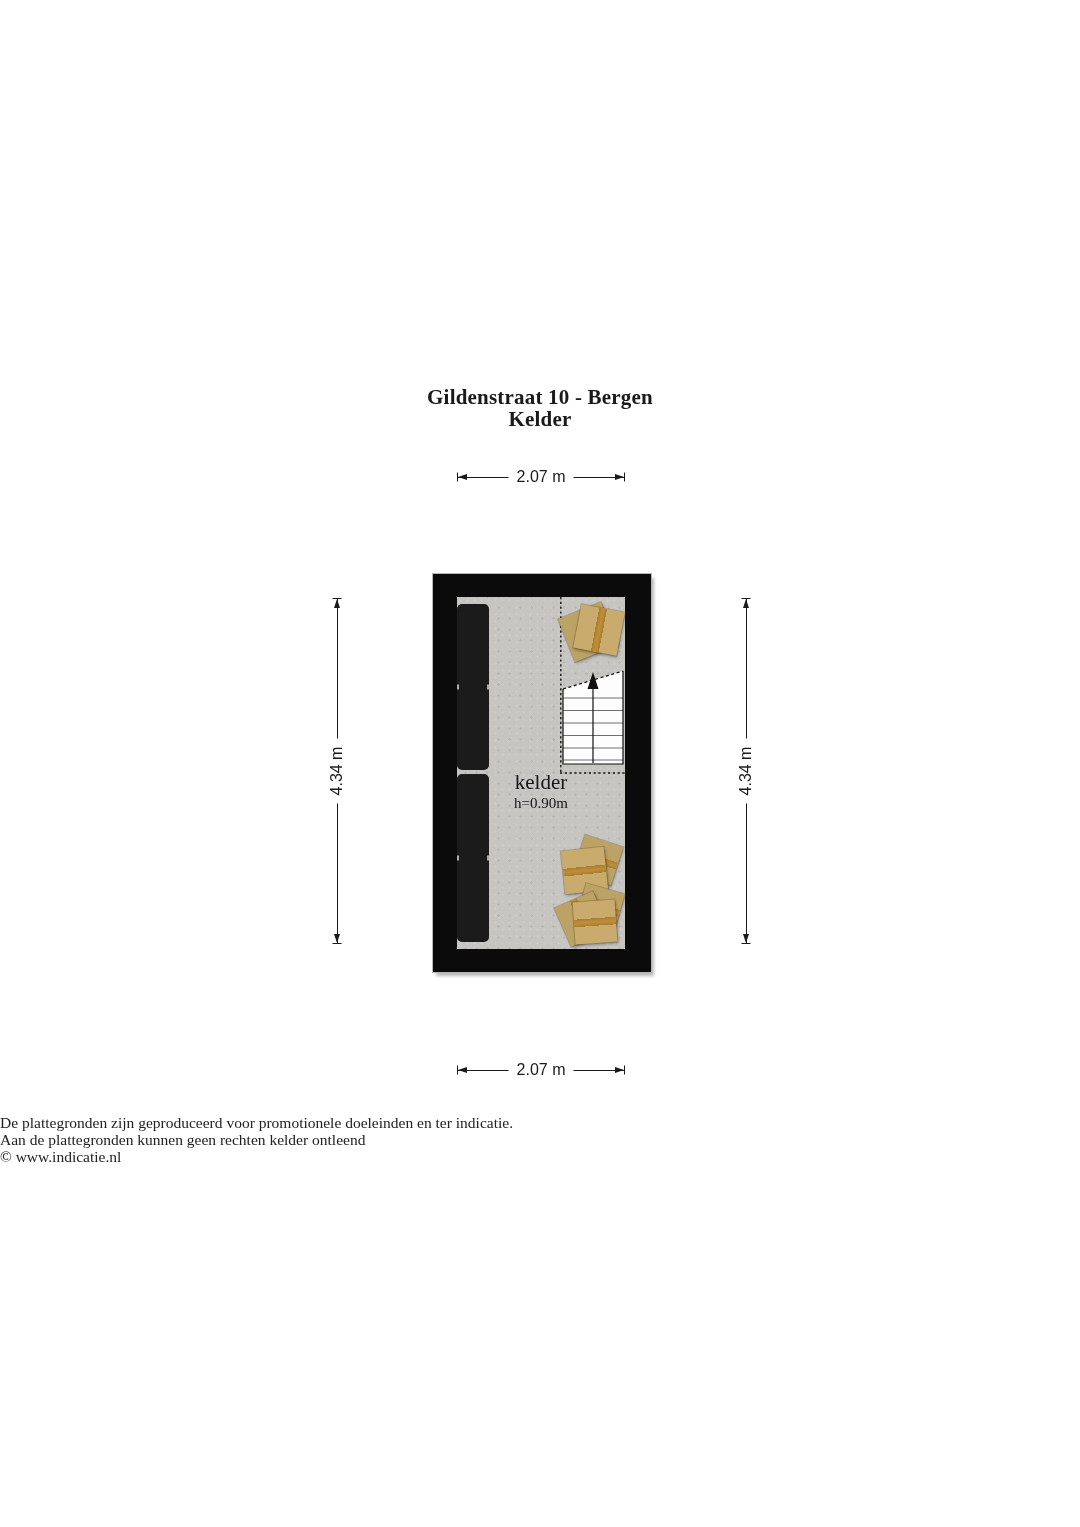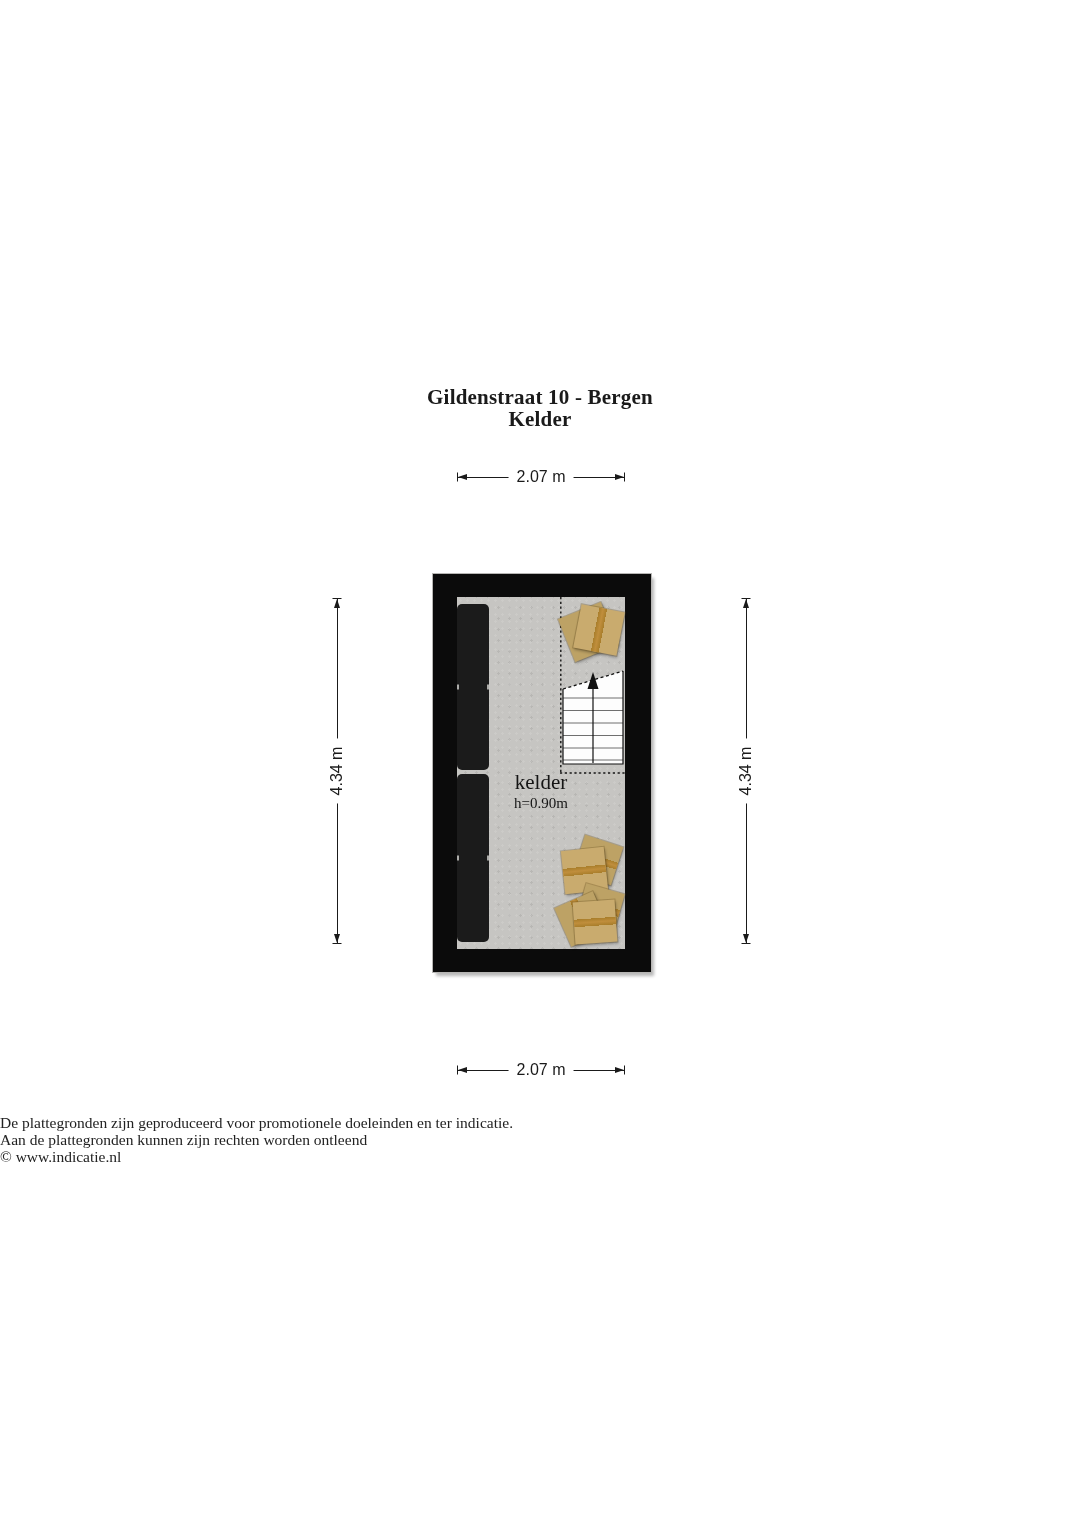--- a/index.html
+++ b/index.html
@@ -183,17 +183,17 @@
     <span class="dline"></span>
     <span class="cap cap-l"></span>
     <span class="cap cap-r"></span>
     <span class="ah ah-l"></span>
     <span class="ah ah-r"></span>
     <span class="dlabel">2.07 m</span>
   </div>
 
   <footer class="footer">
     <div>De plattegronden zijn geproduceerd voor promotionele doeleinden en ter indicatie.</div>
-    <div>Aan de plattegronden kunnen zijn rechten worden ontleend</div>
+    <div>Aan de plattegronden kunnen geen rechten kelder ontleend</div>
     <div>© www.indicatie.nl</div>
   </footer>
 
 </div>
 
 </body></html>

